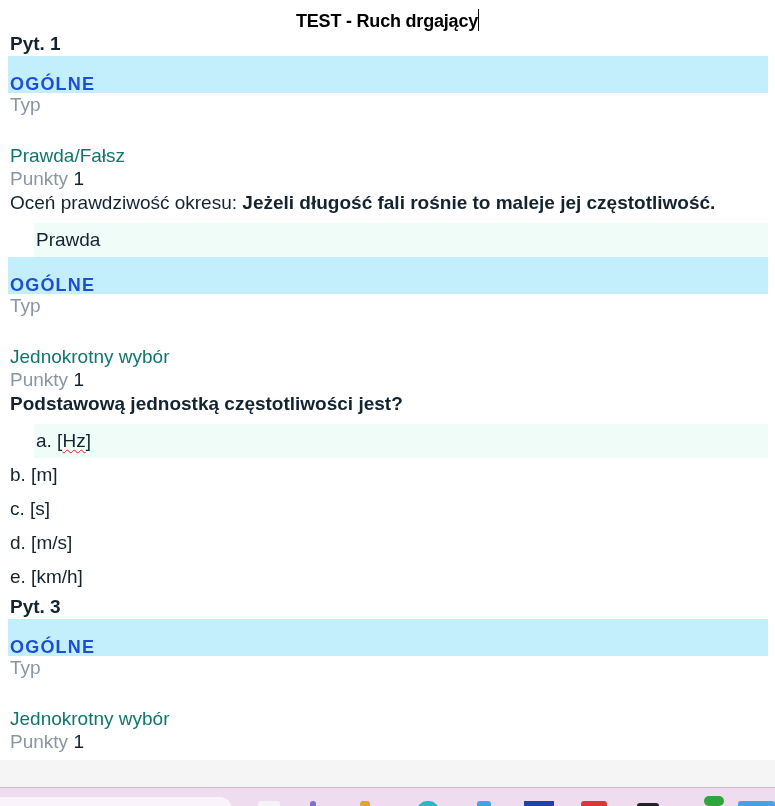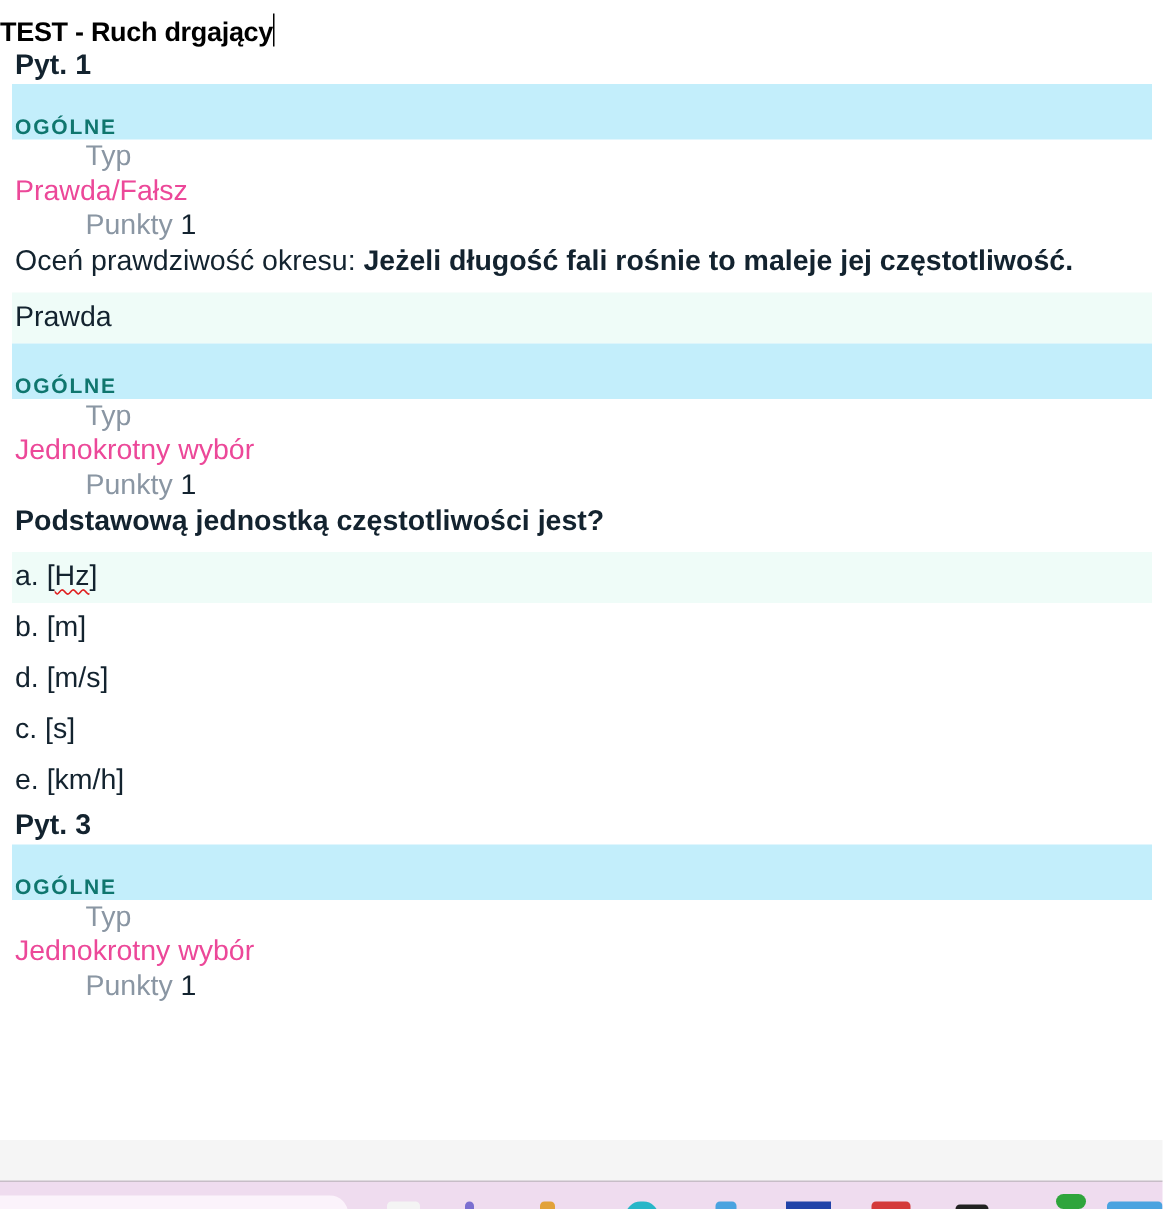--- a/index.html
+++ b/index.html
@@ -18,21 +18,21 @@
       width: 775px;
       height: 760px;
       overflow: hidden;
       background: #ffffff;
     }
     .doc-title {
       position: absolute;
       top: 9px;
       left: 0;
       width: 775px;
-      text-align: left;
+      text-align: center;
       font-family: "Liberation Sans", sans-serif;
       font-weight: bold;
       font-size: 18px;
       line-height: 24px;
       color: #000;
       letter-spacing: -0.2px;
     }
     .caret {
       display: inline-block;
       width: 1px;
@@ -58,37 +58,37 @@
     .section-band {
       background: #c3eefb;
       height: 37px;
       position: relative;
     }
     .section-band span {
       position: absolute;
       left: 2px;
       bottom: 1px;
       font-weight: bold;
-      font-size: 14px;
+      font-size: 18px;
       letter-spacing: 1.2px;
-      color: #0f766e;
+      color: #1d4ed8;
       line-height: 16px;
     }
     .meta-label {
       font-size: 19px;
       line-height: 23px;
       color: #8a96a3;
       padding-left: 2px;
-      margin-left: 47px;
     }
     .meta-value {
       font-size: 19px;
       line-height: 23px;
-      color: #ec4899;
-      padding-left: 2px;
+      color: #0f766e;
+      padding-left: 2px;
+      margin-top: 28px;
     }
     .meta-points .pts {
       color: #13232f;
     }
     .question-text {
       font-size: 19px;
       line-height: 25px;
       padding-left: 2px;
       color: #13232f;
       margin-bottom: 8px;
@@ -96,20 +96,21 @@
     .question-text b { font-weight: bold; }
     .option {
       font-size: 19px;
       line-height: 34px;
       height: 34px;
       padding-left: 2px;
       color: #13232f;
     }
     .option.correct {
       background: #effcf8;
+      margin-left: 26px;
     }
     .spell {
       text-decoration: underline wavy #e02020;
       text-decoration-thickness: 1px;
       text-underline-offset: 2px;
     }
     .bottom-bar {
       position: absolute;
       left: 0;
       top: 760px;
@@ -167,22 +168,22 @@
     <div>
       <div class="section-band">
           <span>OGÓLNE</span>
         </div>
       <div class="meta-label">Typ</div>
       <div class="meta-value">Jednokrotny wybór</div>
       <div class="meta-label meta-points"><span>Punkty</span> <span class="pts">1</span></div>
       <div class="question-text"><b>Podstawową jednostką częstotliwości jest?</b></div>
       <div class="option correct"><span>a. [</span><span class="spell">Hz</span><span>]</span></div>
       <div class="option">b. [m]</div>
+      <div class="option">c. [s]</div>
       <div class="option">d. [m/s]</div>
-      <div class="option">c. [s]</div>
       <div class="option">e. [km/h]</div>
     </div>
 
     <div>
       <div class="q-heading">Pyt. 3</div>
       <div class="section-band">
           <span>OGÓLNE</span>
         </div>
       <div class="meta-label">Typ</div>
       <div class="meta-value">Jednokrotny wybór</div>

